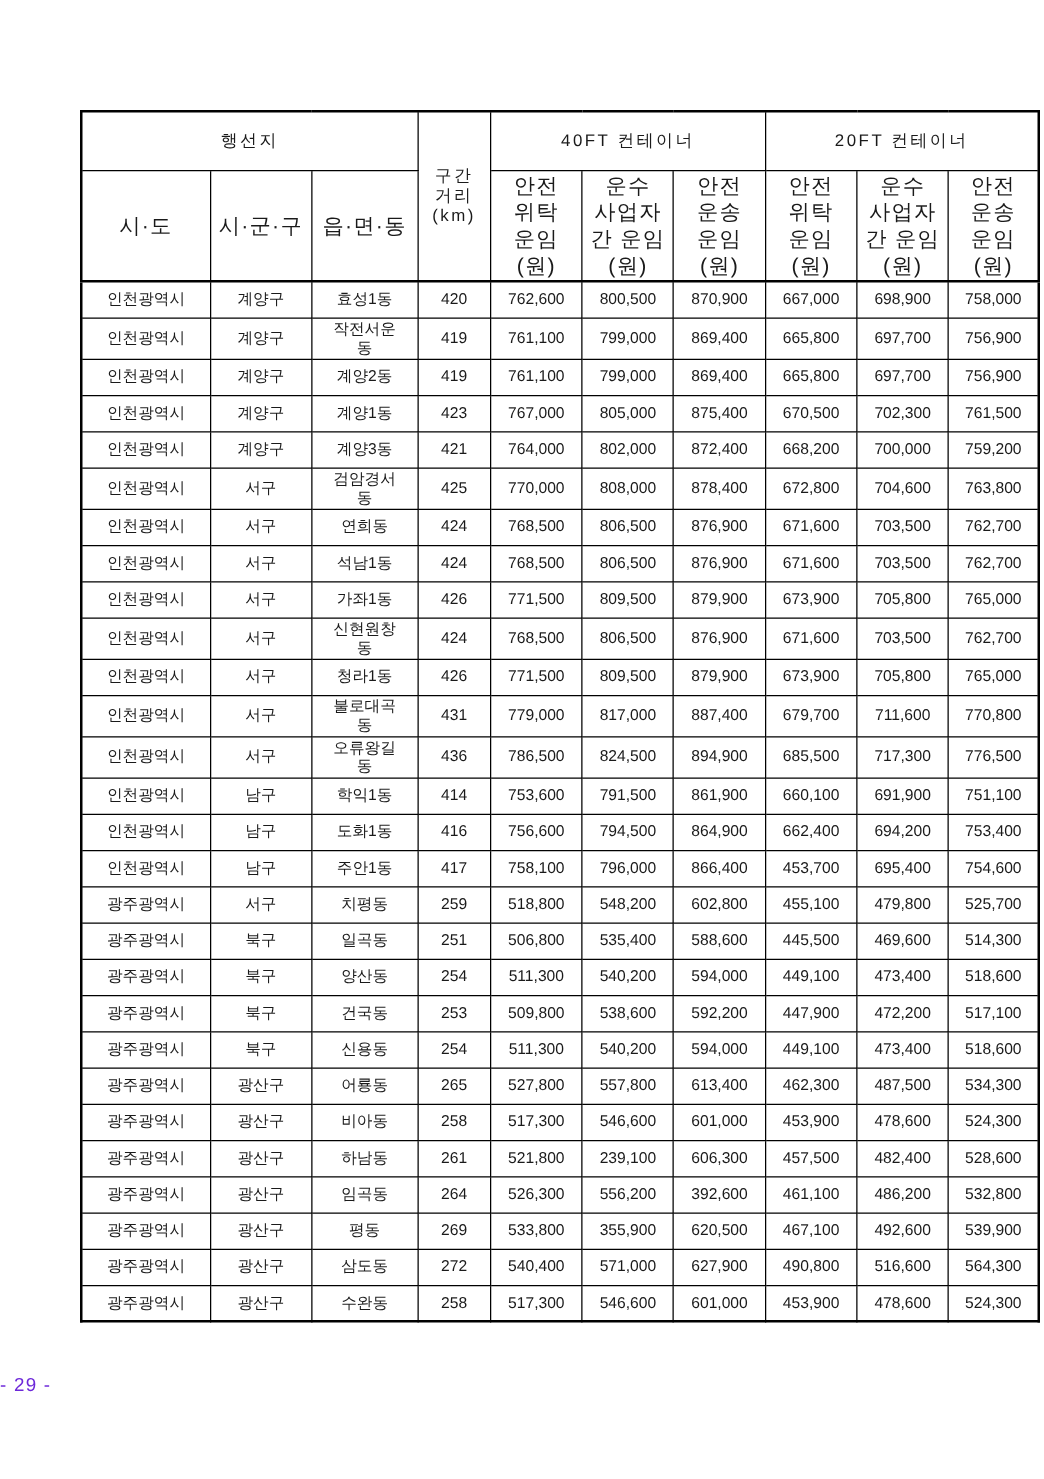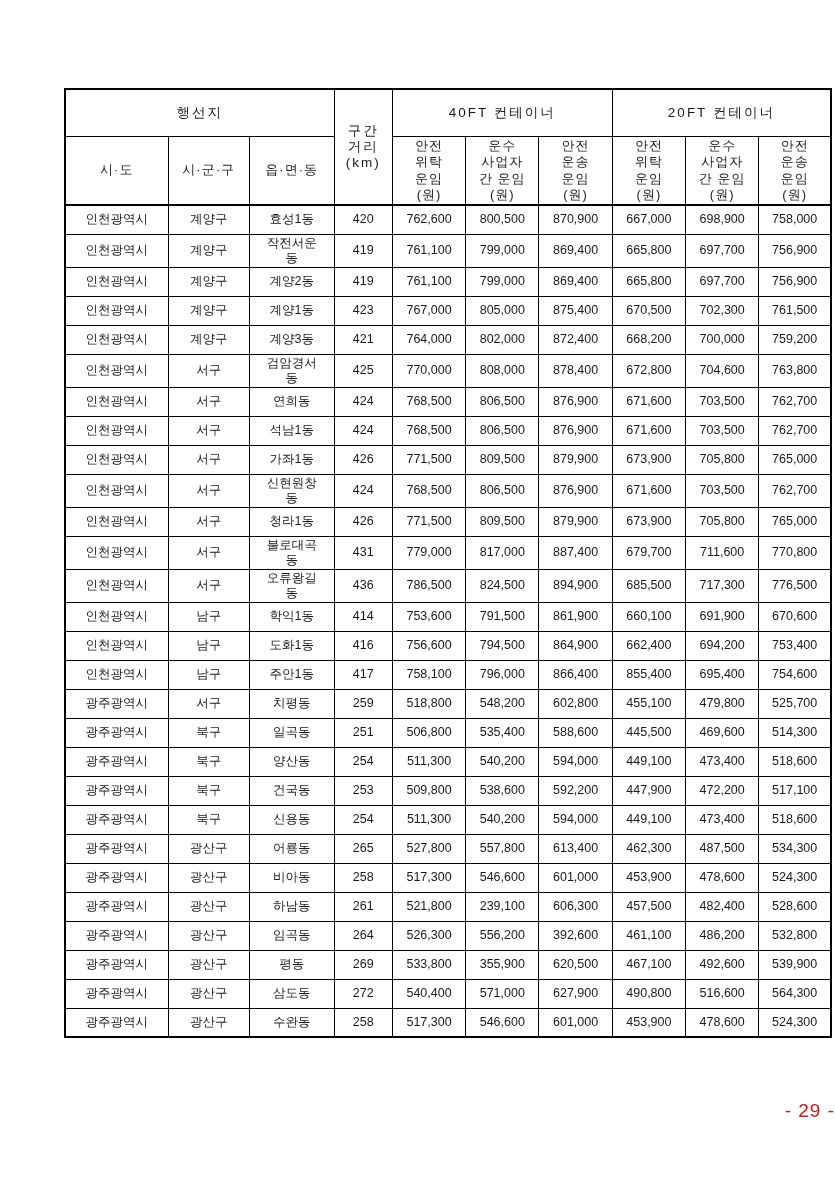--- a/index.html
+++ b/index.html
@@ -29,36 +29,36 @@
     border: 1px solid #000;
     text-align: center;
     vertical-align: middle;
     white-space: pre-line;
     padding: 1px 2px;
     font-weight: normal;
     line-height: 1.2;
     overflow: hidden;
   }
   thead { border-bottom: 2px solid #000; }
-  thead th { font-size: 13px; letter-spacing: 1px; }
+  thead th { font-size: 17px; letter-spacing: 1px; }
   thead tr.h1 th { height: 44px; font-size: 13.5px; letter-spacing: 2px; }
   thead tr.h2 th { height: 64px; line-height: 1.25; }
   th.distance-head { letter-spacing: 0; line-height: 1.3; }
   tbody td { font-size: 12.5px; line-height: 1.15; }
   tbody tr { height: 29px; }
   td.num { letter-spacing: 0; }
   .page-footer {
     position: absolute;
     left: 0;
     top: 1100px;
     width: 100%;
-    text-align: right;
-    font-size: 19px;
+    text-align: left;
+    font-size: 15px;
     letter-spacing: 1px;
-    color: #b91c1c;
+    color: #6d28d9;
   }
 </style>
 </head>
 <body>
 
 <div class="table-wrap">
   <table class="fare-table">
     <colgroup>
       <col style="width:90px">
       <col style="width:71px">
@@ -275,21 +275,21 @@
         <tr>
           <td>인천광역시</td>
           <td>남구</td>
           <td>학익1동</td>
           <td class="num">414</td>
           <td class="num">753,600</td>
           <td class="num">791,500</td>
           <td class="num">861,900</td>
           <td class="num">660,100</td>
           <td class="num">691,900</td>
-          <td class="num">670,600</td>
+          <td class="num">751,100</td>
         </tr>
         <tr>
           <td>인천광역시</td>
           <td>남구</td>
           <td>도화1동</td>
           <td class="num">416</td>
           <td class="num">756,600</td>
           <td class="num">794,500</td>
           <td class="num">864,900</td>
           <td class="num">662,400</td>
@@ -297,21 +297,21 @@
           <td class="num">753,400</td>
         </tr>
         <tr>
           <td>인천광역시</td>
           <td>남구</td>
           <td>주안1동</td>
           <td class="num">417</td>
           <td class="num">758,100</td>
           <td class="num">796,000</td>
           <td class="num">866,400</td>
-          <td class="num">855,400</td>
+          <td class="num">453,700</td>
           <td class="num">695,400</td>
           <td class="num">754,600</td>
         </tr>
         <tr>
           <td>광주광역시</td>
           <td>서구</td>
           <td>치평동</td>
           <td class="num">259</td>
           <td class="num">518,800</td>
           <td class="num">548,200</td>

